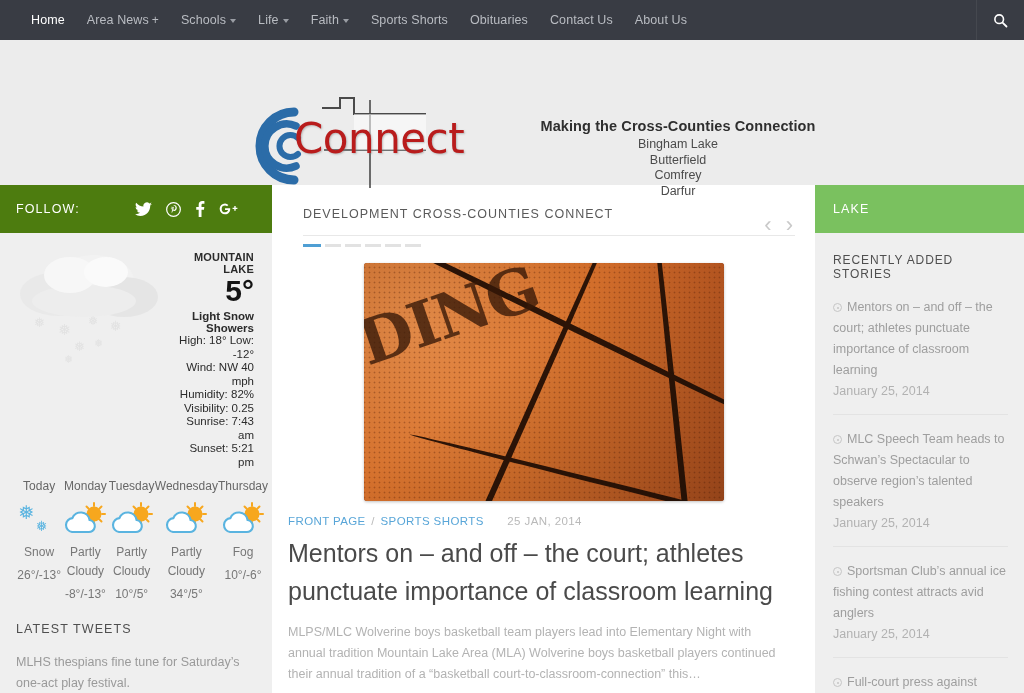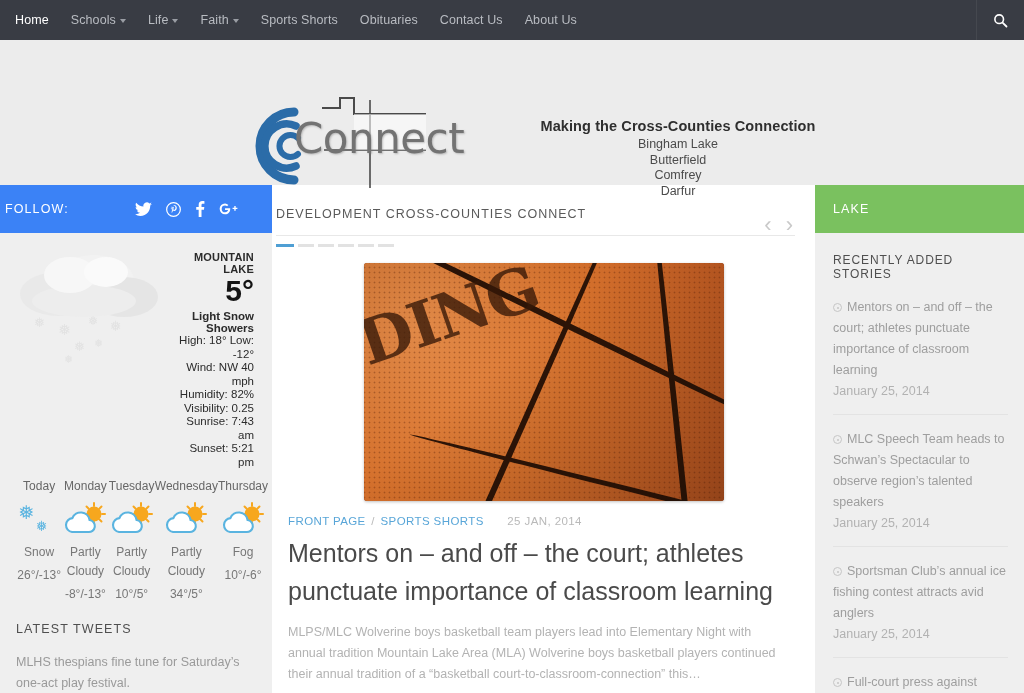--- a/index.html
+++ b/index.html
@@ -9,21 +9,21 @@
     background: #ffffff;
     overflow: hidden;
   }
 
   
   .topnav {
     height: 40px; background: #393c44;
     display: flex; align-items: center;
     position: relative;
   }
-  .nav-list { display: flex; align-items: center; height: 40px; padding-left: 4px; }
+  .nav-list { display: flex; align-items: center; height: 40px; padding-left: 20px; }
   .nav-item {
     color: #b9bcc2; font-size: 12.5px; letter-spacing: .1px;
     padding: 0 11px; line-height: 40px; height: 40px; cursor: pointer;
     white-space: nowrap;
   }
   .nav-item.active { color: #ffffff; }
   .caret {
     display: inline-block; margin-left: 4px;
     border-left: 3.5px solid transparent; border-right: 3.5px solid transparent;
     border-top: 4px solid #9a9da4; vertical-align: middle;
@@ -42,40 +42,40 @@
     display: flex; align-items: center; position: relative;
   }
   .logo-wrap { position: absolute; left: 222px; top: 52px; width: 210px; height: 105px; }
   .logo-cross {
     position: absolute; left: 92px; top: 0px; width: 120px; height: 100px;
   }
   .logo-arcs { position: absolute; left: 0; top: 8px; }
   .logo-word {
     position: absolute; left: 72px; top: 22px;
     font-family: "DejaVu Sans", sans-serif;
-    font-size: 42px; color: #737373; letter-spacing: -0.5px;
+    font-size: 42px; color: #b91c1c; letter-spacing: -0.5px;
     text-shadow: 1px 1px 2px rgba(120,120,120,.45);
   }
   .tagline { position: absolute; left: 528px; top: 78px; width: 300px; text-align: center; }
   .tagline-title {
     font-size: 14.5px; font-weight: bold; color: #2f2f2f; letter-spacing: .1px;
     margin-bottom: 3px;
   }
   .tagline-cols { display: flex; }
   .tagline-col { flex: 1; }
   .tagline-col div { font-size: 12.5px; color: #4b4b4b; line-height: 15.5px; }
 
   
   .body-wrap { display: flex; height: 508px; }
 
   
   .left-col { width: 272px; background: #efefef; position: relative; }
   .follow-bar {
-    height: 48px; background: #3b82f6; display: flex; align-items: center;
-    padding: 0 34px 0 5px; justify-content: space-between;
+    height: 48px; background: #4d7c0f; display: flex; align-items: center;
+    padding: 0 34px 0 16px; justify-content: space-between;
   }
   .follow-label { color: #ffffff; font-size: 12.5px; letter-spacing: 1.1px; }
   .social-row { display: flex; align-items: center; gap: 14px; }
   .social-icon { cursor: pointer; display: flex; align-items: center; }
   .social-icon svg { display: block; }
 
   .widget-title {
     font-size: 12.5px; color: #4f4f4f; letter-spacing: 1.1px;
     padding: 20px 16px 0 16px;
   }
@@ -94,21 +94,21 @@
   .fc-icon { height: 40px; display: flex; align-items: center; justify-content: center; }
   .fc-label { font-size: 12px; color: #777; line-height: 19px; margin-top: 4px; }
 
   .tweets { padding: 18px 16px 0 16px; }
   .tweet-title { font-size: 12.5px; color: #4f4f4f; letter-spacing: 1.1px; }
   .tweet-body { font-size: 12.5px; color: #9a9a9a; line-height: 21px; margin-top: 16px; }
 
   
   .center-col { width: 543px; background: #ffffff; padding: 0 0 0 0; }
   .center-head {
-    padding: 22px 20px 0 4px; position: relative;
+    padding: 22px 20px 0 31px; position: relative;
   }
   .center-title { font-size: 12.5px; color: #5a5a5a; letter-spacing: 1.0px; }
   .head-rule { height: 1px; background: #e8e8e8; margin: 14px 0 0 0; }
   .carousel-nav {
     position: absolute; right: 22px; top: 30px; display: flex; gap: 14px;
     align-items: center;
   }
   .car-arrow { color: #c9c9c9; font-size: 22px; line-height: 20px; cursor: pointer; }
   .dots { display: flex; gap: 4px; padding: 8px 0 0 0; }
   .dot { width: 16px; height: 3px; background: #e2e2e2; }
@@ -184,20 +184,21 @@
     width: 2px; height: 2px; background: #c6c6c6; border-radius: 50%;
   }
   .story-date { font-size: 12.5px; color: #b2b2b2; line-height: 21px; }
 </style>
 </head>
 <body>
 
 <div class="topnav">
   <div class="nav-list" id="nav-list">
       <div class="nav-item active"><span>Home</span></div>
+      <div class="nav-item"><span>Area News</span><span class="plus">+</span></div>
       <div class="nav-item"><span>Schools</span><span class="caret"></span></div>
       <div class="nav-item"><span>Life</span><span class="caret"></span></div>
       <div class="nav-item"><span>Faith</span><span class="caret"></span></div>
       <div class="nav-item"><span>Sports Shorts</span></div>
       <div class="nav-item"><span>Obituaries</span></div>
       <div class="nav-item"><span>Contact Us</span></div>
       <div class="nav-item"><span>About Us</span></div>
     </div>
   <div class="search-btn">
     <svg width="15" height="15" viewBox="0 0 16 16" aria-hidden="true">

